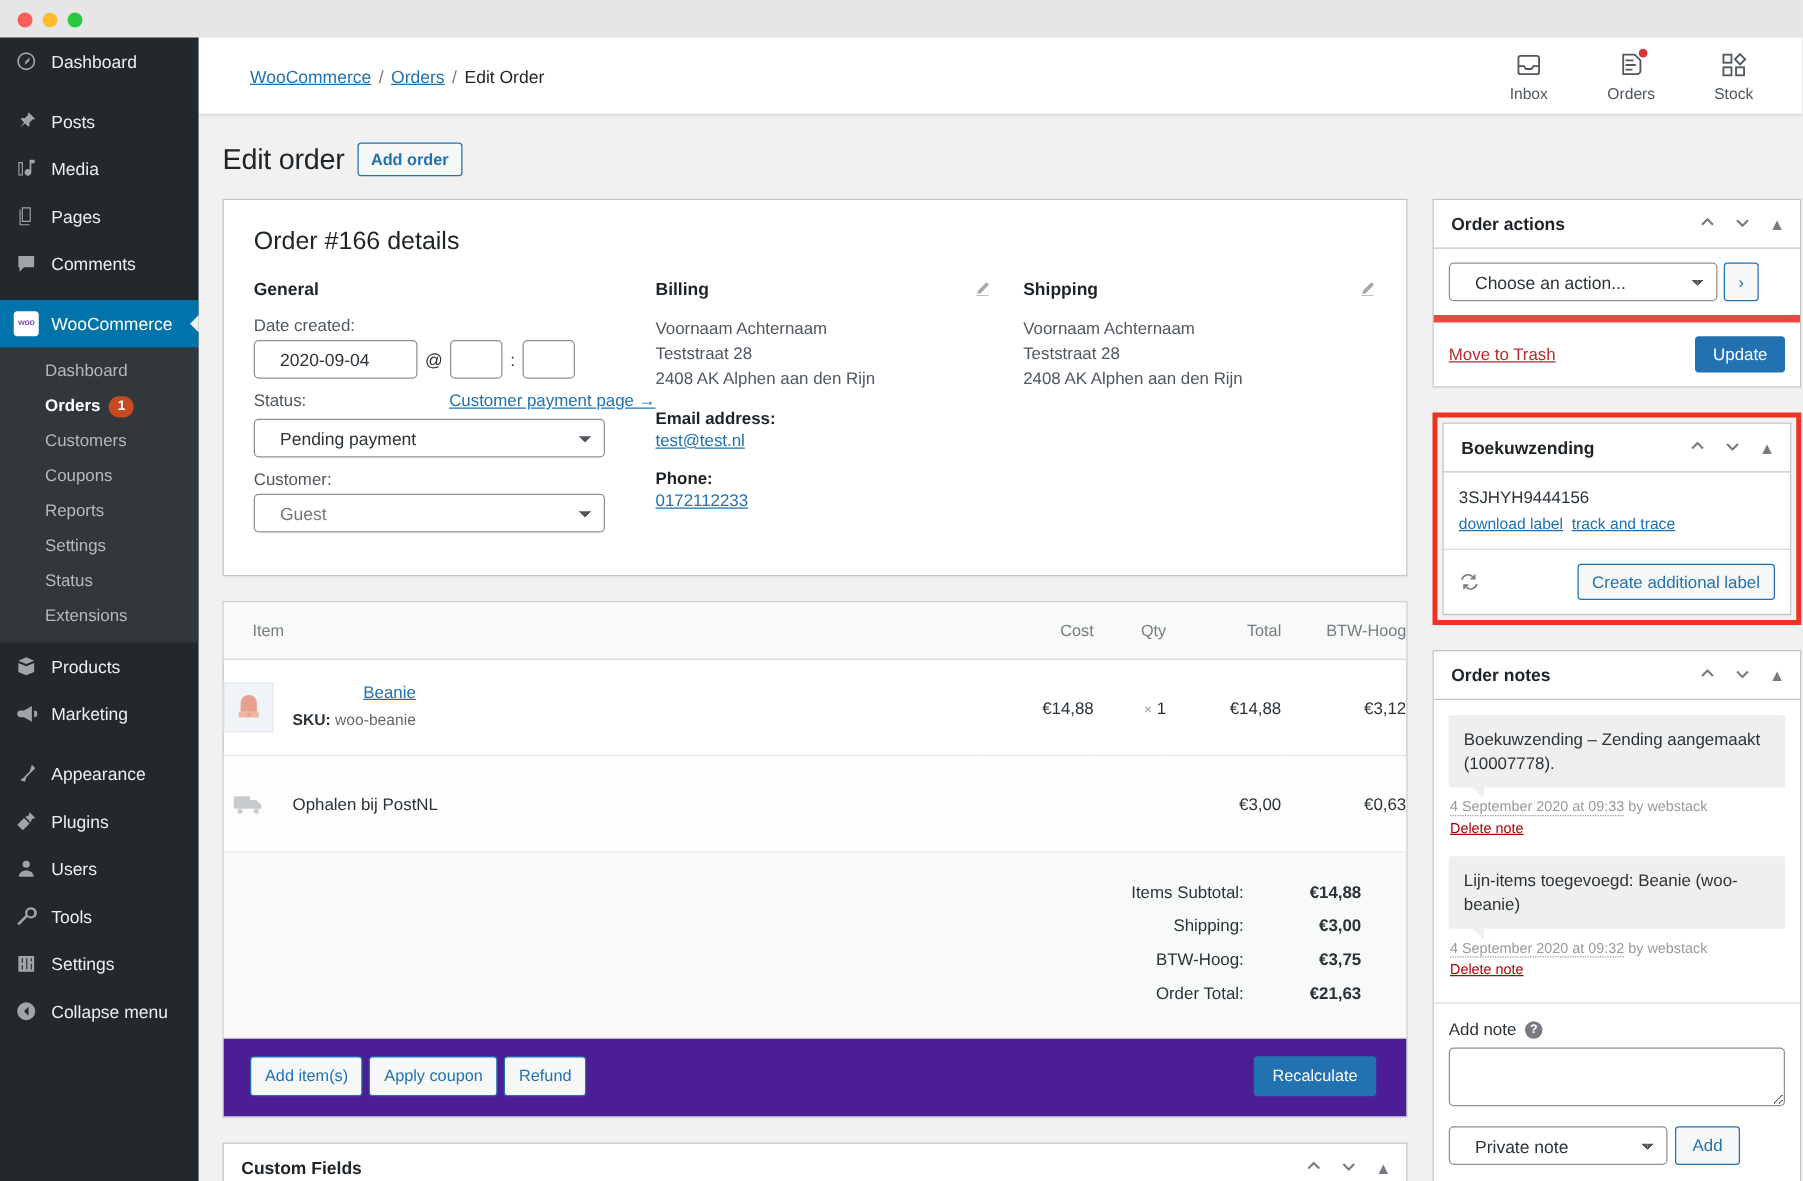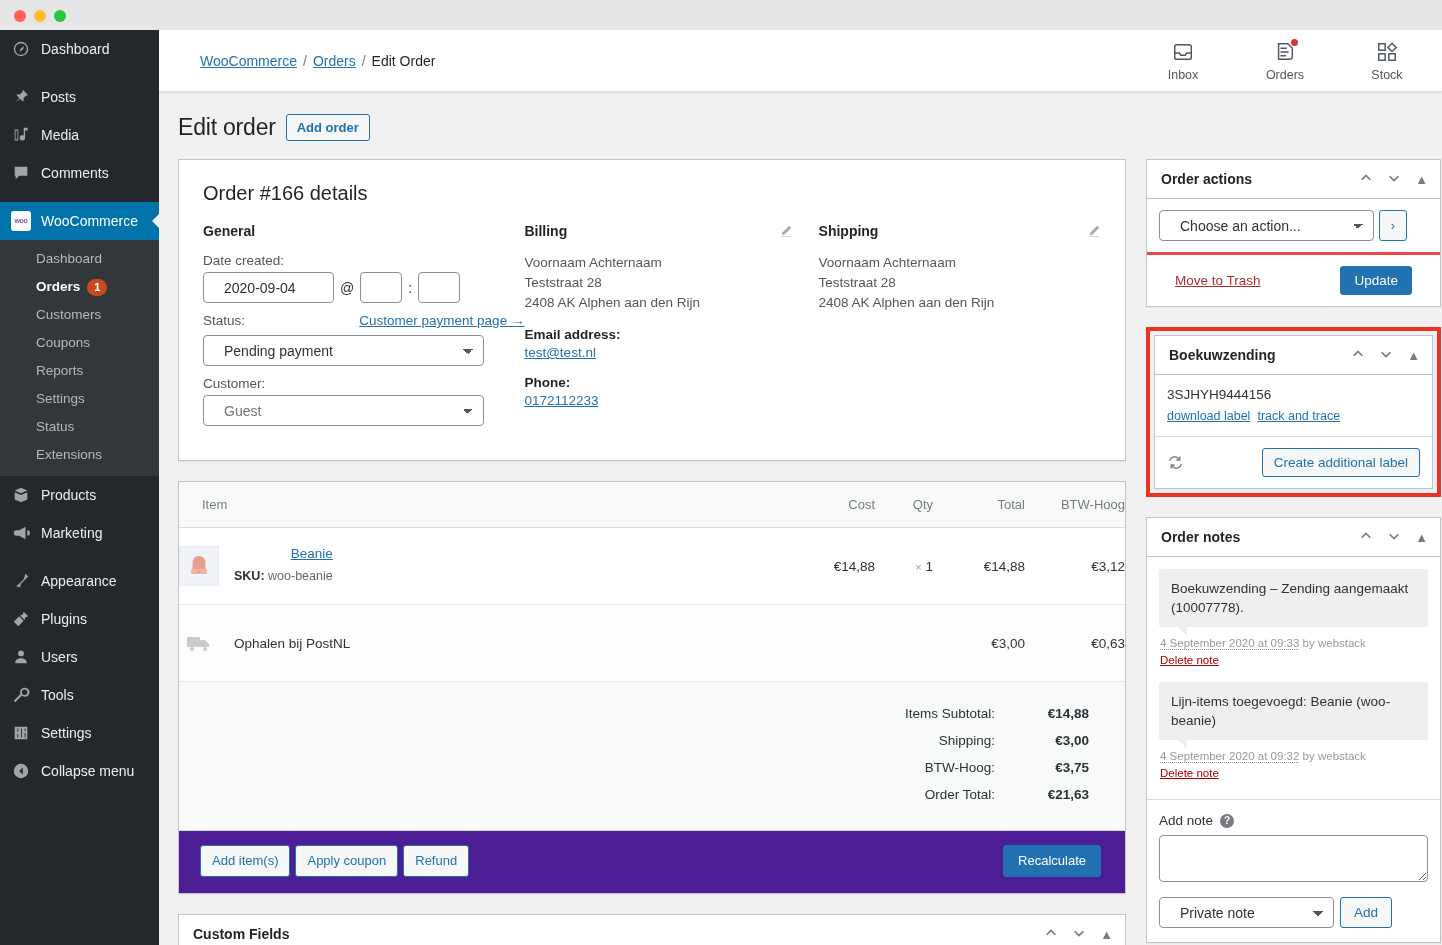--- a/index.html
+++ b/index.html
@@ -73,21 +73,21 @@
   #top-bar {
     position: relative; height: 62px; background: #fff;
     border-bottom: 1px solid #dcdcde;
     display: flex; align-items: center; justify-content: space-between;
     padding: 0 20px 0 41px;
     box-shadow: 0 1px 2px rgba(0,0,0,0.10);
   }
   #breadcrumb { font-size: 14px; color: #1d2327; display: flex; align-items: center; gap: 6px; }
   #breadcrumb a { color: #2271b1; text-decoration: underline; cursor: pointer; }
   #breadcrumb .sep { color: #787c82; }
-  #top-actions { display: flex; gap: 52px; padding-right: 10px; }
+  #top-actions { display: flex; gap: 32px; padding-right: 10px; }
   .top-action {
     display: flex; flex-direction: column; align-items: center; gap: 4px;
     cursor: pointer; position: relative; width: 50px;
   }
   .top-action .ta-icon { height: 24px; display: flex; align-items: center; justify-content: center; }
   .top-action .ta-icon svg { width: 22px; height: 22px; fill: none; stroke: #50575e; stroke-width: 1.6; }
   .top-action .ta-label { font-size: 12.5px; color: #50575e; }
   .dot-badge {
     position: absolute; width: 7px; height: 7px; border-radius: 50%;
     background: #d63638; right: 12px; top: -1px;
@@ -221,22 +221,22 @@
   .btn.primary { background: #2271b1; border: 1px solid #2271b1; color: #fff; padding: 6px 14px; }
   #action-select-row { display: flex; gap: 5px; padding: 11px 12px; }
   #order-action-select { width: 215px; }
   #action-go-btn {
     width: 28px; height: 31px; background: #f6f7f7; border: 1px solid #2271b1;
     color: #2271b1; border-radius: 3px; cursor: pointer;
     display: flex; align-items: center; justify-content: center; font-size: 13px;
     font-family: inherit;
   }
   #action-footer {
-    border-top: 3px solid #ef4444; display: flex; align-items: center;
-    justify-content: space-between; padding: 11px 28px;
+    border-top: 6px solid #ef4444; display: flex; align-items: center;
+    justify-content: space-between; padding: 11px 12px;
   }
   #trash-link { font-size: 13.5px; color: #b32d2e; text-decoration: underline; cursor: pointer; }
   #update-btn {
     background: #2271b1; border: 1px solid #2271b1; color: #fff;
     font-size: 13.5px; border-radius: 3px; padding: 6px 13px; cursor: pointer;
     font-family: inherit;
   }
 
   
   #boek-highlight {
@@ -333,20 +333,28 @@
 
   <div class="menu-item">
     <span class="mi-icon">
       <svg viewBox="0 0 20 20">
           <path d="M13 2v8.6a3 3 0 101.5 2.6V5h3V2zM7 4v12H3V4zm-1 1H4v10h2z"></path>
         </svg>
     </span>
     <span>Media</span>
   </div>
 
+  <div class="menu-item">
+    <span class="mi-icon">
+      <svg viewBox="0 0 20 20">
+          <path d="M6 2h8v13H6zm1 1v11h6V3zM4 4v14h9v-1H5V4z"></path>
+        </svg>
+    </span>
+    <span>Pages</span>
+  </div>
 
   <div class="menu-item">
     <span class="mi-icon">
       <svg viewBox="0 0 20 20">
           <path d="M3 3h14v10H8l-4 4v-4H3z"></path>
         </svg>
     </span>
     <span>Comments</span>
   </div>
 

